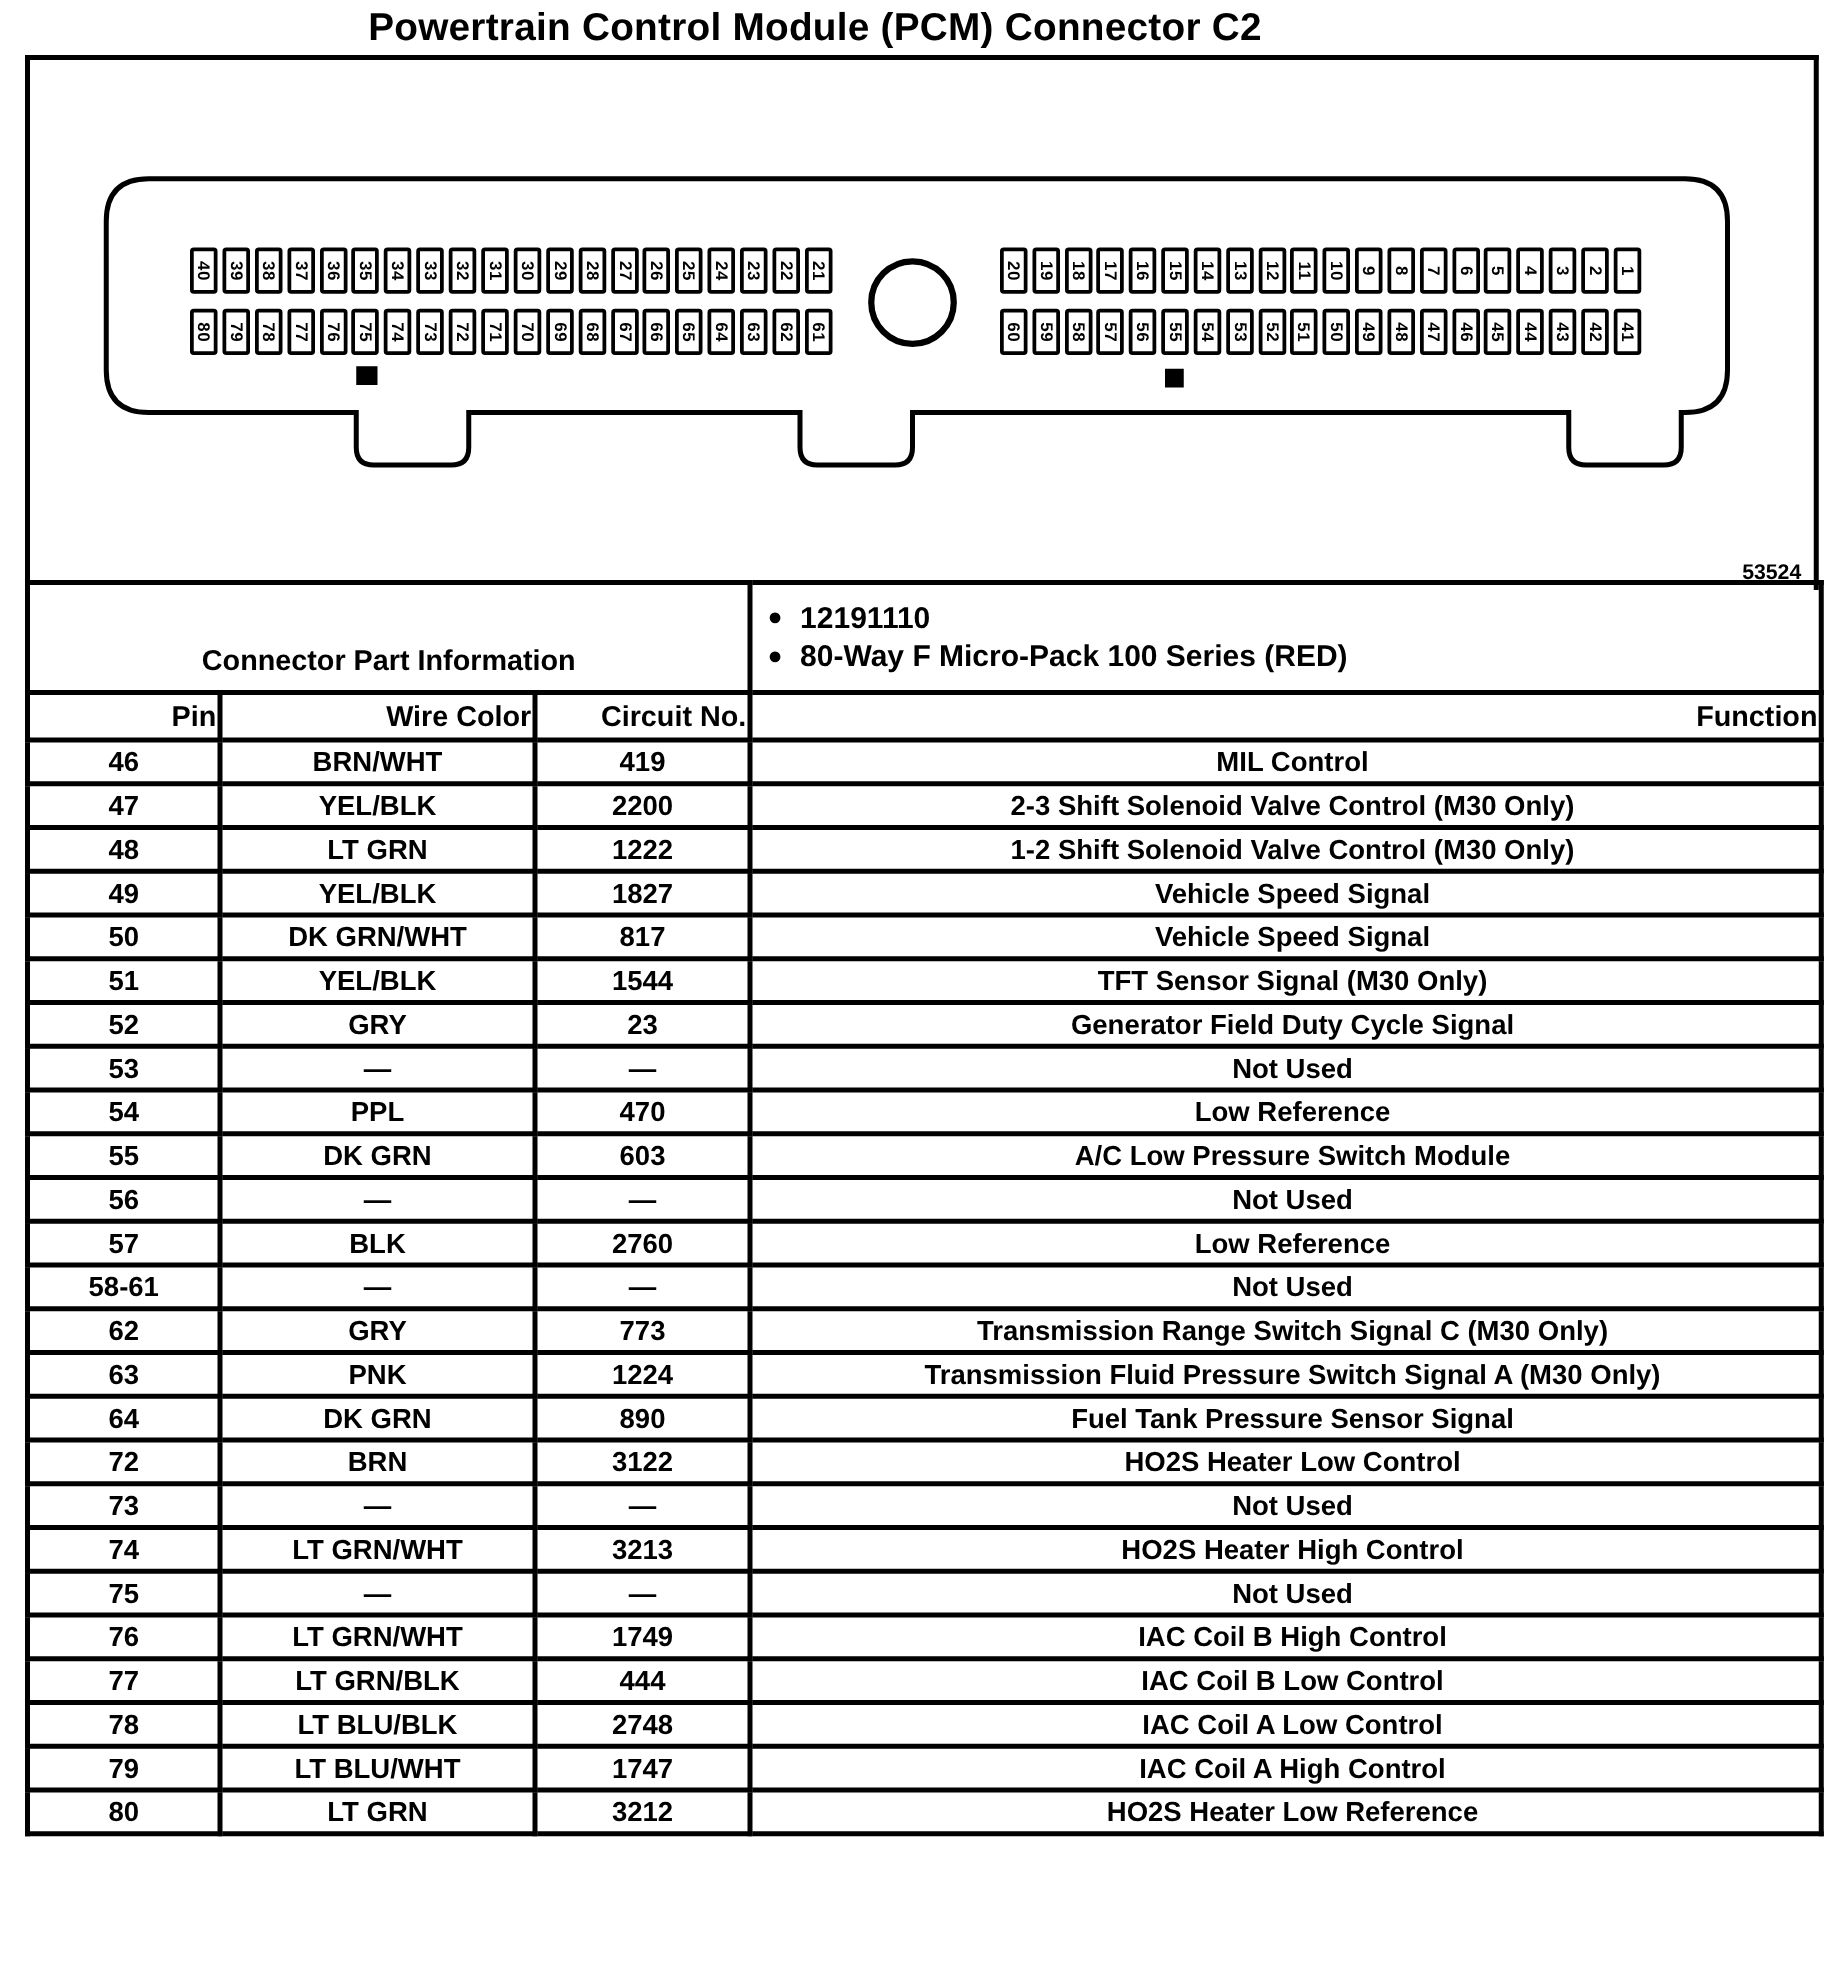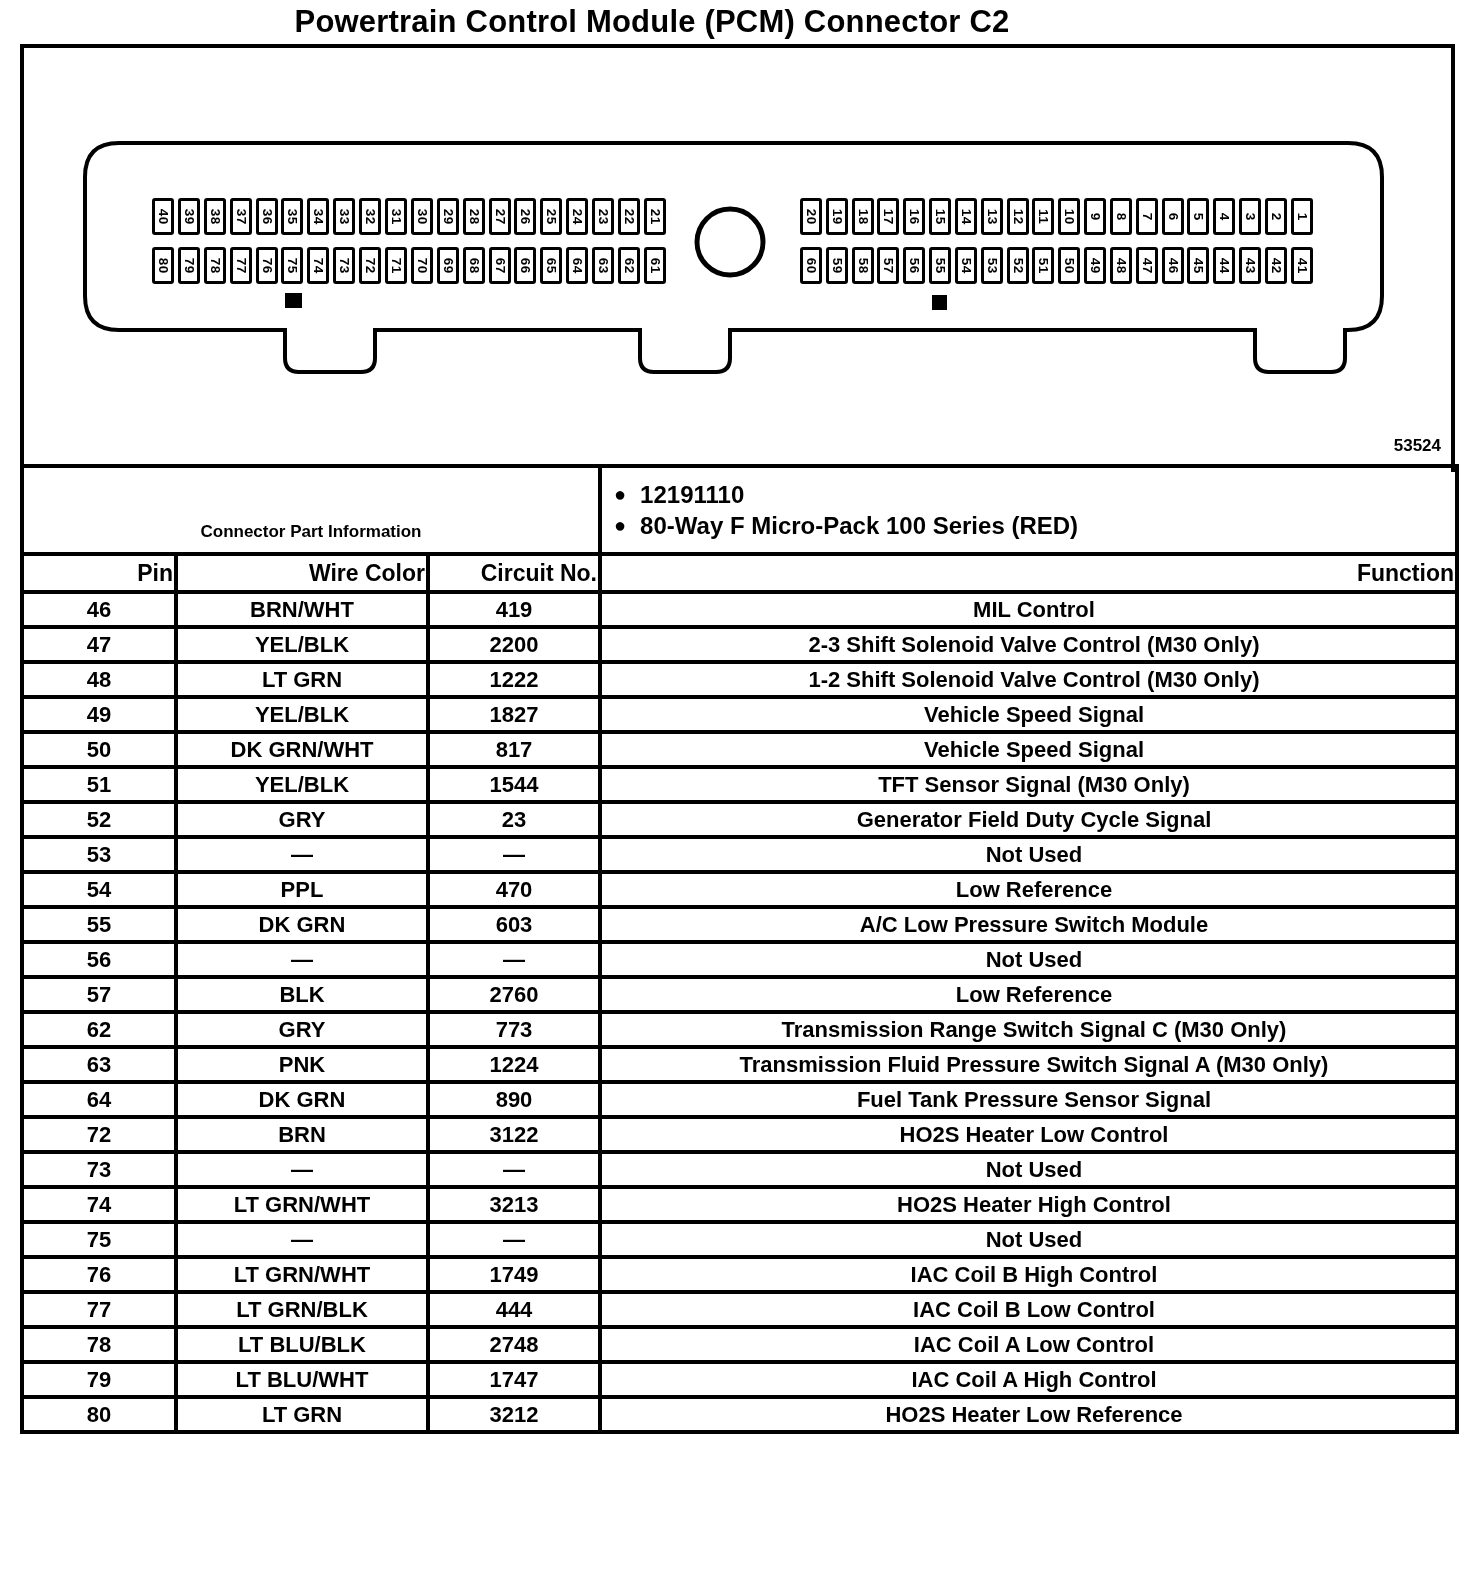--- a/index.html
+++ b/index.html
@@ -28,32 +28,32 @@
   }
   .pin-num {
     transform:rotate(90deg); font-size:13.5px; font-weight:bold; line-height:1;
     letter-spacing:0.5px;
   }
   .row-left-top    { left:128px; top:150px; width:514px; }
   .row-left-bottom { left:128px; top:199px; width:514px; }
   .row-right-top   { left:776px; top:150px; width:513px; }
   .row-right-bottom{ left:776px; top:199px; width:513px; }
   .fig-num {
-    position:absolute; right:10px; bottom:16px; font-size:17px; font-weight:bold;
+    position:absolute; right:10px; bottom:4px; font-size:17px; font-weight:bold;
   }
   
   .pin-table {
     position:absolute; left:20px; top:464px; width:1435px;
     border-collapse:collapse; table-layout:fixed;
   }
   .pin-table td, .pin-table th {
     border:4px solid #000; font-weight:bold; overflow:hidden; white-space:nowrap;
   }
   .info-row td { height:73px; }
-  .info-left  { text-align:center; font-size:17px; vertical-align:bottom; padding-bottom:10px; }
+  .info-left  { text-align:center; font-size:23px; vertical-align:bottom; padding-bottom:10px; }
   .info-right { font-size:24px; padding-left:12px; vertical-align:middle; }
   .bullet-line { display:flex; align-items:center; margin:3px 0; }
   .bullet { font-size:20px; margin-right:14px; }
   .head-row th { height:32px; font-size:23px; text-align:right; }
   .pin-table td.ctr { text-align:center; }
   .pin-table td.fn  { text-align:center; padding-left:12px; }
   .pin-table tbody td { height:29px; font-size:22px; }
 </style>
 </head>
 <body>
@@ -419,20 +419,26 @@
         <td class="ctr">—</td>
         <td class="fn">Not Used</td>
       </tr>
       <tr>
         <td class="ctr">57</td>
         <td class="ctr">BLK</td>
         <td class="ctr">2760</td>
         <td class="fn">Low Reference</td>
       </tr>
       <tr>
+        <td class="ctr">58-61</td>
+        <td class="ctr">—</td>
+        <td class="ctr">—</td>
+        <td class="fn">Not Used</td>
+      </tr>
+      <tr>
         <td class="ctr">62</td>
         <td class="ctr">GRY</td>
         <td class="ctr">773</td>
         <td class="fn">Transmission Range Switch Signal C (M30 Only)</td>
       </tr>
       <tr>
         <td class="ctr">63</td>
         <td class="ctr">PNK</td>
         <td class="ctr">1224</td>
         <td class="fn">Transmission Fluid Pressure Switch Signal A (M30 Only)</td>

